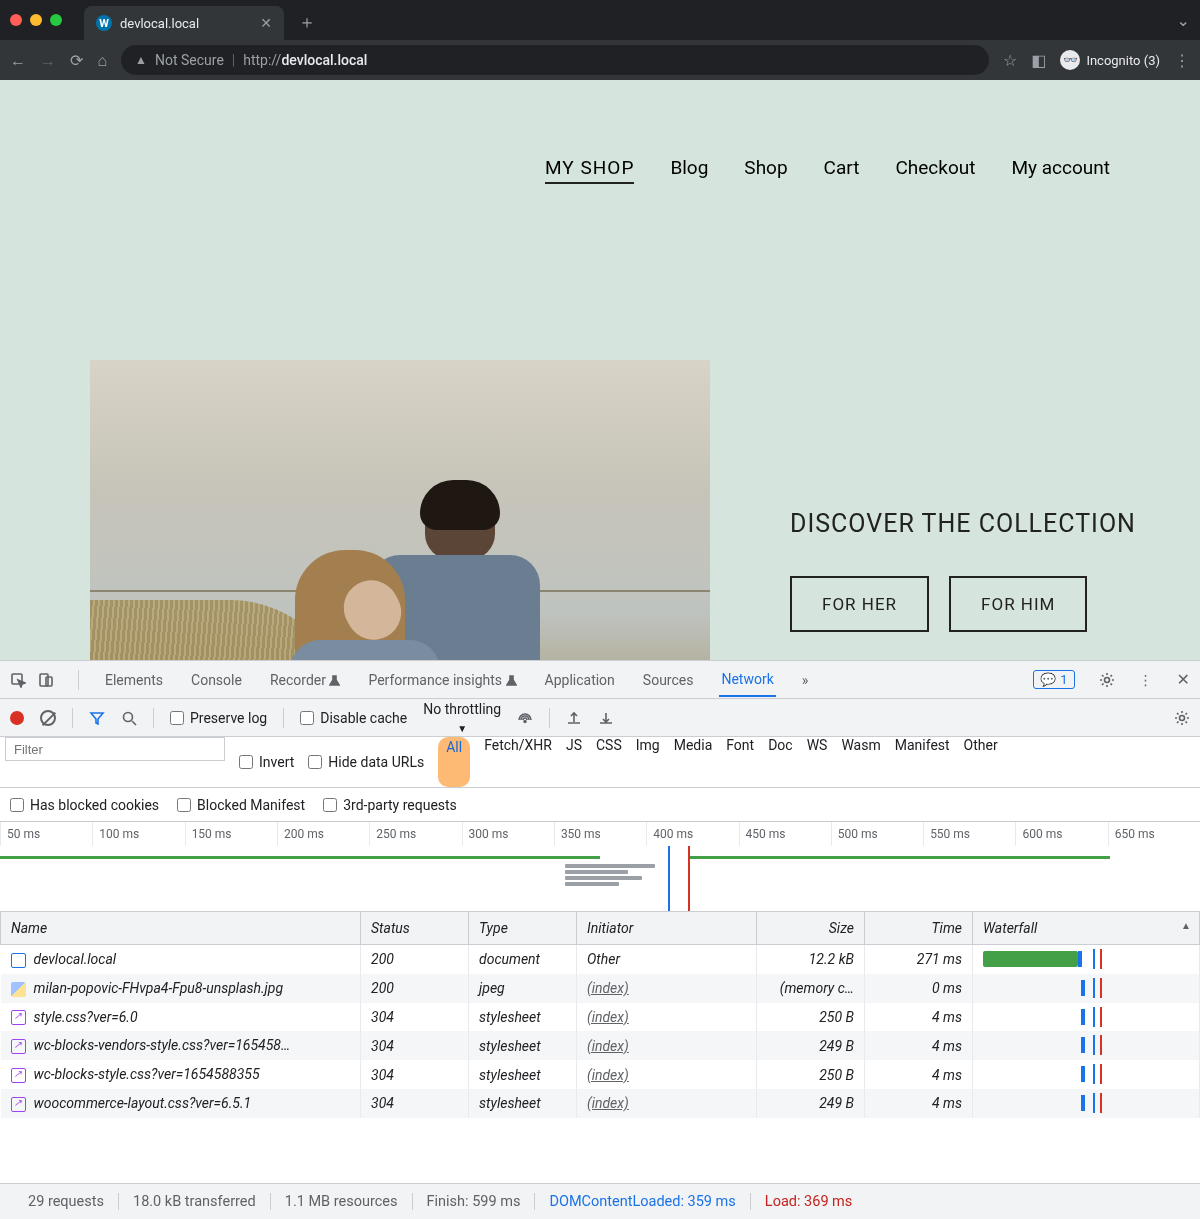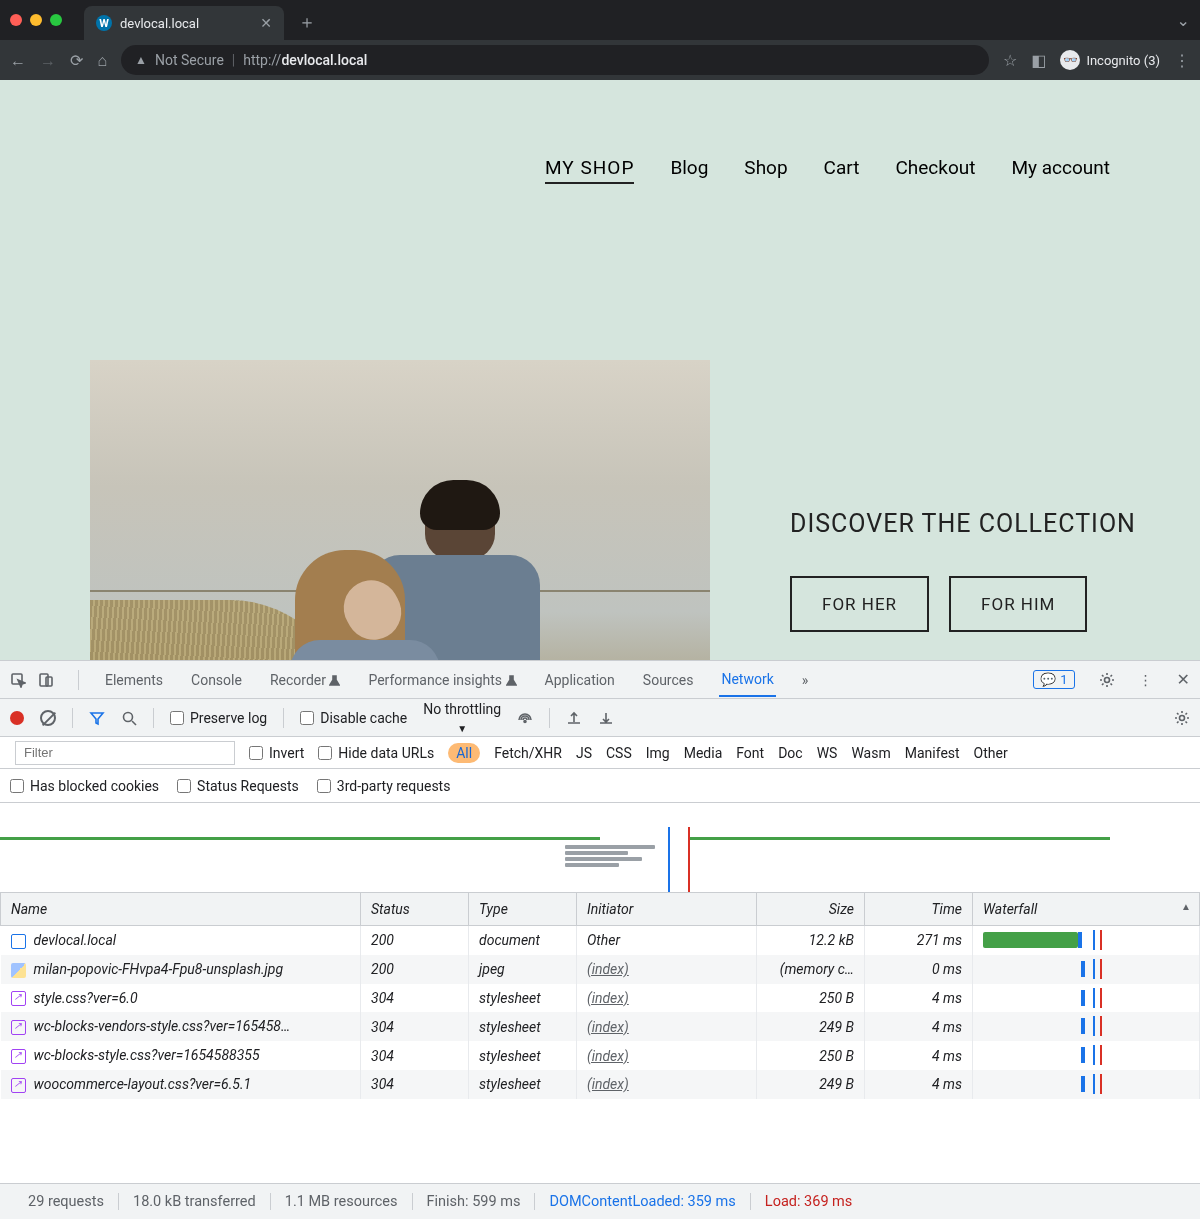--- a/index.html
+++ b/index.html
@@ -113,21 +113,21 @@
   .dt-tabs .spacer{flex:1;}
   .dt-tabs .badge{border:1px solid #1a73e8;color:#1a73e8;padding:1px 6px;border-radius:3px;display:flex;gap:4px;align-items:center;font-size:13px;}
   .dt-toolbar{display:flex;align-items:center;height:38px;padding:0 10px;gap:16px;border-bottom:1px solid var(--devtools-border);background:var(--devtools-bg);}
   .rec{width:14px;height:14px;border-radius:50%;background:#d93025;}
   .stop{width:16px;height:16px;border:2px solid #5f6368;border-radius:50%;position:relative;}
   .stop::after{content:"";position:absolute;width:18px;height:2px;background:#5f6368;top:6px;left:-2px;transform:rotate(-45deg);}
   .sep{width:1px;height:20px;background:var(--devtools-border);}
   .chk{display:flex;align-items:center;gap:6px;color:#202124;}
   .chk input{width:14px;height:14px;margin:0;}
   .sel{display:flex;align-items:center;gap:6px;color:#202124;flex-direction:column;}
-  .dt-filter-row{display:flex;align-items:center;height:32px;padding:0 15px;gap:14px;border-bottom:1px solid var(--devtools-border);}
+  .dt-filter-row{display:flex;height:51px;padding:0 5px;gap:14px;border-bottom:1px solid var(--devtools-border);}
   .filter-input{width:220px;height:24px;border:1px solid var(--devtools-border);background:#fff;padding:0 8px;font-size:13px;color:#5f6368;}
   .type-btn{color:#202124;}
   .type-btn.active{background:#fdba74;border-radius:10px;padding:2px 8px;color:#1967d2;}
   .dt-filter-row2{display:flex;align-items:center;height:34px;padding:0 10px;gap:18px;border-bottom:1px solid var(--devtools-border);}
   
   .timeline{height:90px;border-bottom:1px solid var(--devtools-border);position:relative;background:#fff;}
   .tl-ruler{display:flex;height:24px;font-size:12px;color:#5f6368;}
   .tl-tick{flex:1;border-left:1px solid #e8eaed;padding-left:6px;line-height:24px;}
   .tl-bar{position:absolute;height:3px;background:var(--green);top:34px;}
   .tl-bar.b1{left:0;width:600px;}
@@ -341,29 +341,44 @@
     <span class="type-btn">Manifest</span>
     <span class="type-btn">Other</span>
   </div>
   <div class="dt-filter-row2">
     <label class="chk">
         <input type="checkbox" style="">
         <span>Has blocked cookies</span>
       </label>
     <label class="chk">
         <input type="checkbox" style="">
-        <span>Status Requests</span>
+        <span>Blocked Manifest</span>
       </label>
     <label class="chk">
         <input type="checkbox" style="">
         <span>3rd-party requests</span>
       </label>
   </div>
 
   <div class="timeline">
+    <div class="tl-ruler" id="tlruler">
+        <div class="tl-tick">50 ms</div>
+        <div class="tl-tick">100 ms</div>
+        <div class="tl-tick">150 ms</div>
+        <div class="tl-tick">200 ms</div>
+        <div class="tl-tick">250 ms</div>
+        <div class="tl-tick">300 ms</div>
+        <div class="tl-tick">350 ms</div>
+        <div class="tl-tick">400 ms</div>
+        <div class="tl-tick">450 ms</div>
+        <div class="tl-tick">500 ms</div>
+        <div class="tl-tick">550 ms</div>
+        <div class="tl-tick">600 ms</div>
+        <div class="tl-tick">650 ms</div>
+      </div>
     <div class="tl-bar b1"></div>
     <div class="tl-bar b2"></div>
     <div class="tl-grey">
         <div></div>
         <div style="width:70%"></div>
         <div style="width:85%"></div>
         <div style="width:60%"></div>
       </div>
     <div class="tl-vline blue"></div>
     <div class="tl-vline red"></div>

